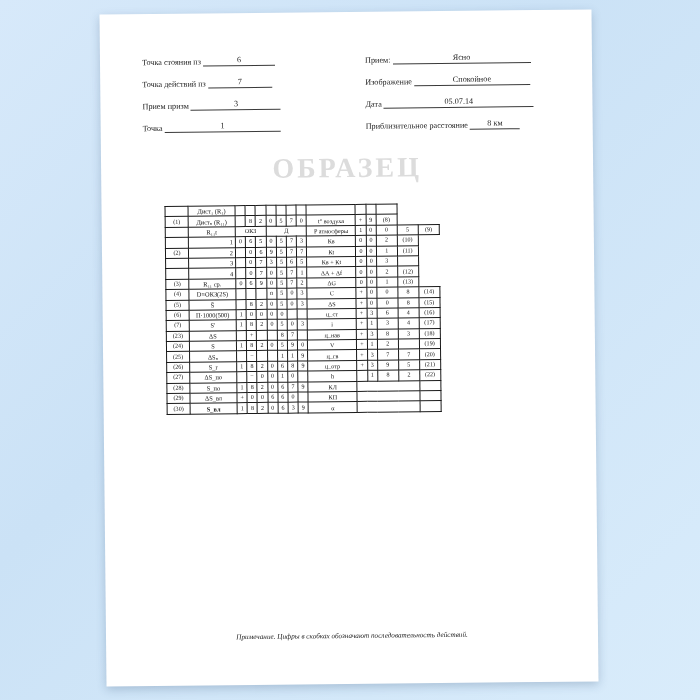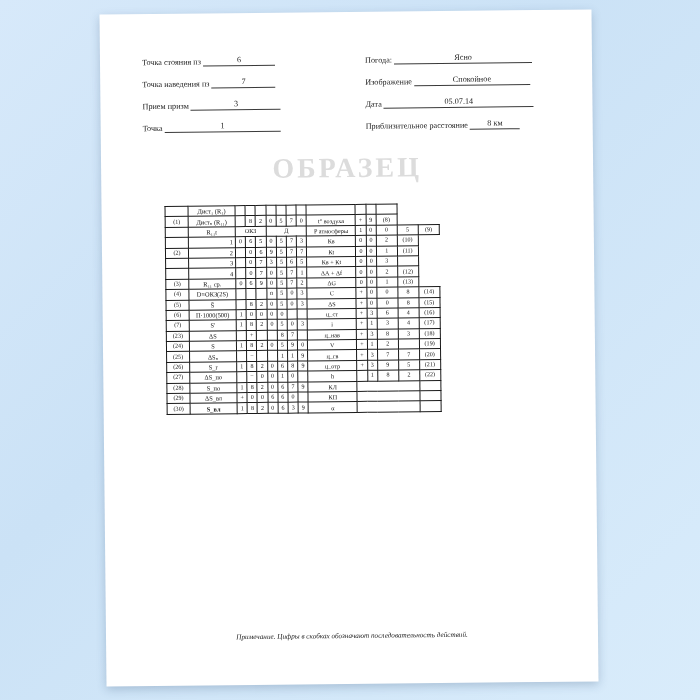--- a/index.html
+++ b/index.html
@@ -164,34 +164,34 @@
 <div id="stage">
   <div class="page">
     <div class="page-inner">
 
       <div class="fields">
         <div class="field f-l1">
           <span class="lbl">Точка стояния пз</span>
           <span class="val" style="width:72px">6</span>
         </div>
         <div class="field f-l2">
-          <span class="lbl">Точка наведения пз</span>
+          <span class="lbl">Точка действий пз</span>
           <span class="val" style="width:64px">7</span>
         </div>
         <div class="field f-l3">
           <span class="lbl">Прием призм</span>
           <span class="val" style="width:90px">3</span>
         </div>
         <div class="field f-l4">
           <span class="lbl">Точка</span>
           <span class="val" style="width:116px">1</span>
         </div>
 
         <div class="field f-r1">
-          <span class="lbl">Погода:</span>
+          <span class="lbl">Прием:</span>
           <span class="val" style="width:138px">Ясно</span>
         </div>
         <div class="field f-r2">
           <span class="lbl">Изображение</span>
           <span class="val" style="width:116px">Спокойное</span>
         </div>
         <div class="field f-r3">
           <span class="lbl">Дата</span>
           <span class="val" style="width:150px">05.07.14</span>
         </div>

